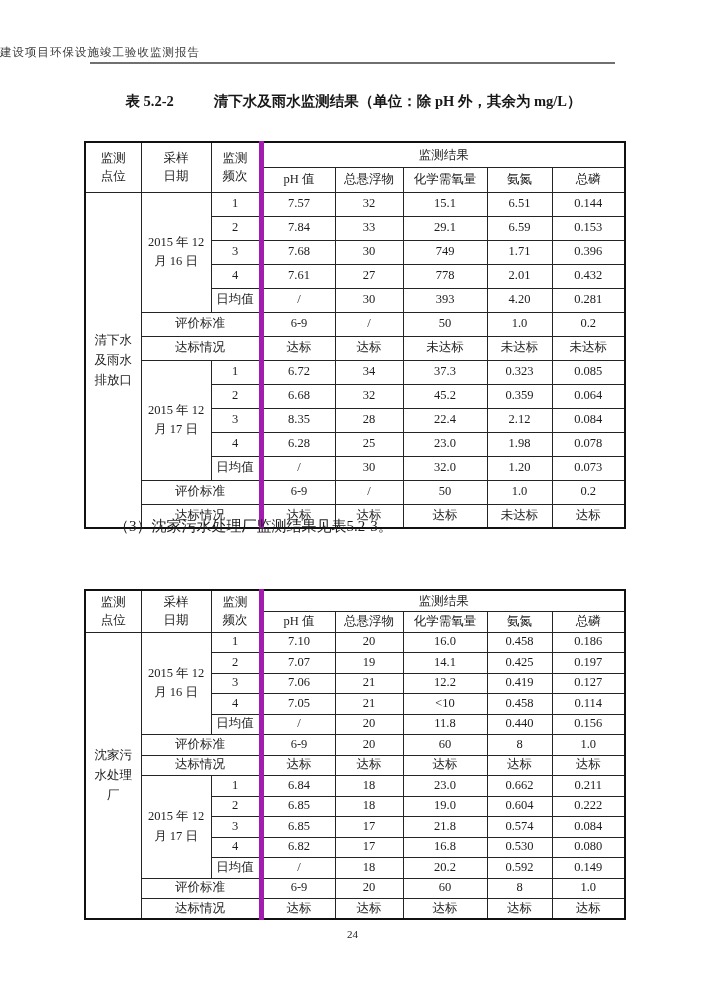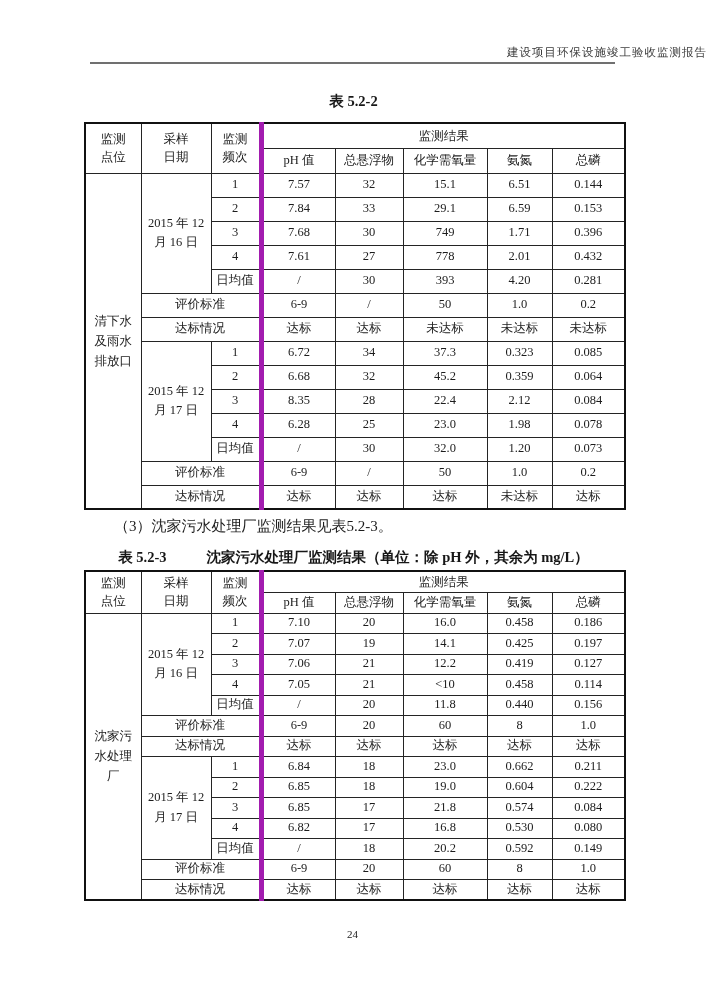--- a/index.html
+++ b/index.html
@@ -10,21 +10,21 @@
     height: 1000px;
     background: #ffffff;
     font-family: "Liberation Serif", "DejaVu Serif", serif;
     color: #1c1c1c;
     overflow: hidden;
   }
   .runhead {
     position: absolute;
     top: 45px; left: 0;
     width: 707px;
-    text-align: right;
+    text-align: left;
     font-size: 11.5px;
     color: #3c3c3c;
     letter-spacing: 1px;
   }
   .rule {
     position: absolute;
     top: 62px; left: 90px;
     width: 525px; height: 2px;
     background: #707070;
   }
@@ -34,21 +34,21 @@
     width: 707px;
     display: flex;
     justify-content: center;
     gap: 40px;
     font-weight: bold;
     font-size: 14.5px;
     color: #171717;
   }
   .caption.c1 { top: 92px; }
   .caption.c2 { top: 548px; }
-  .tblwrap { position: absolute; left: 84px; width: 540px; }
+  .tblwrap { position: absolute; left: 84px; width: 540px; margin-top: 19px; }
   .tblwrap.w1 { top: 122px; }
   .tblwrap.w2 { top: 570px; }
   table.mtable {
     border-collapse: collapse;
     table-layout: fixed;
     width: 540px;
     border: 2px solid #111111;
   }
   table.mtable td {
     border: 1px solid #242424;
@@ -90,20 +90,21 @@
 </head>
 <body>
 
 <div class="page">
 
   <div class="runhead">建设项目环保设施竣工验收监测报告</div>
   <div class="rule"></div>
 
   <div class="caption c1">
     <span>表 5.2-2</span>
+    <span>清下水及雨水监测结果（单位：除 pH 外，其余为 mg/L）</span>
   </div>
 
   <div class="tblwrap w1">
     <table class="mtable tw0">
         <colgroup>
           <col style="width: 56px;">
           <col style="width: 70px;">
           <col style="width: 50px;">
           <col style="width: 74px;">
           <col style="width: 68px;">
@@ -258,24 +259,20 @@
             <td>达标</td>
             <td>未达标</td>
             <td>达标</td>
           </tr>
         </tbody>
       </table>
   </div>
 
   <p class="intro">（3）沈家污水处理厂监测结果见表5.2-3。</p>
 
-  <div class="caption c2">
-    <span>表 5.2-3</span>
-    <span>沈家污水处理厂监测结果（单位：除 pH 外，其余为 mg/L）</span>
-  </div>
 
   <div class="tblwrap w2">
     <table class="mtable tw1">
         <colgroup>
           <col style="width: 56px;">
           <col style="width: 70px;">
           <col style="width: 50px;">
           <col style="width: 74px;">
           <col style="width: 68px;">
           <col style="width: 84px;">

